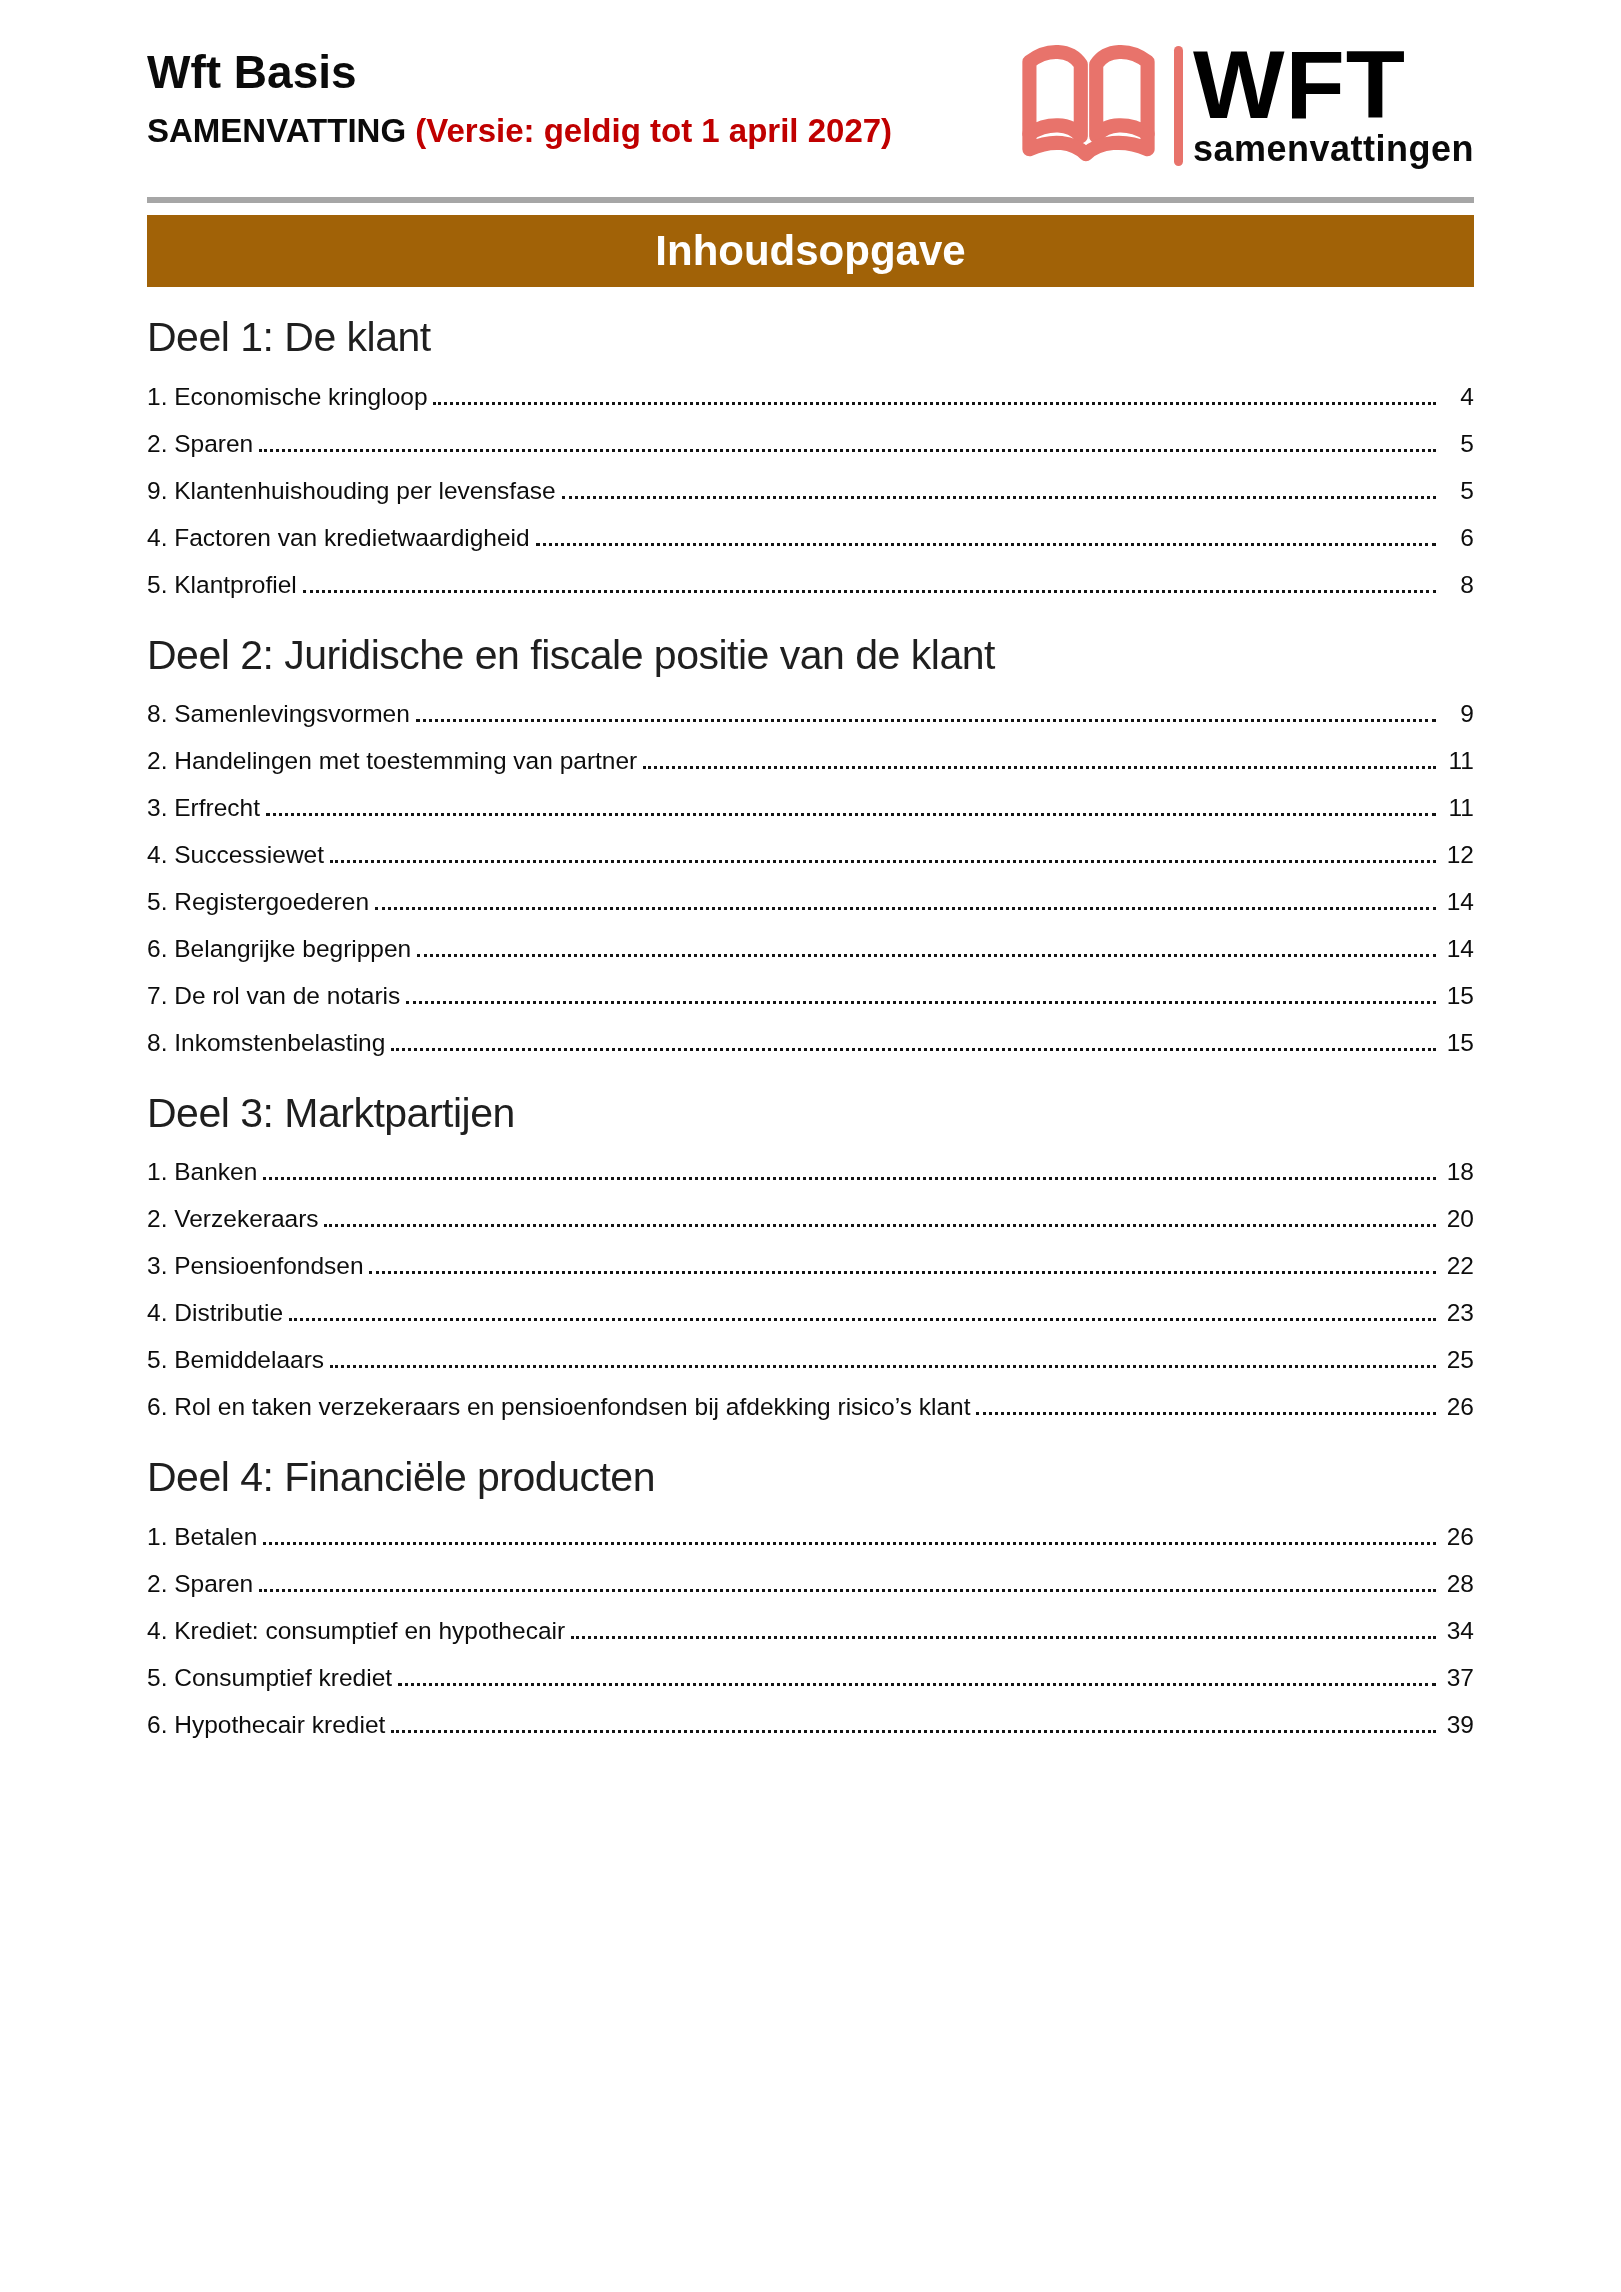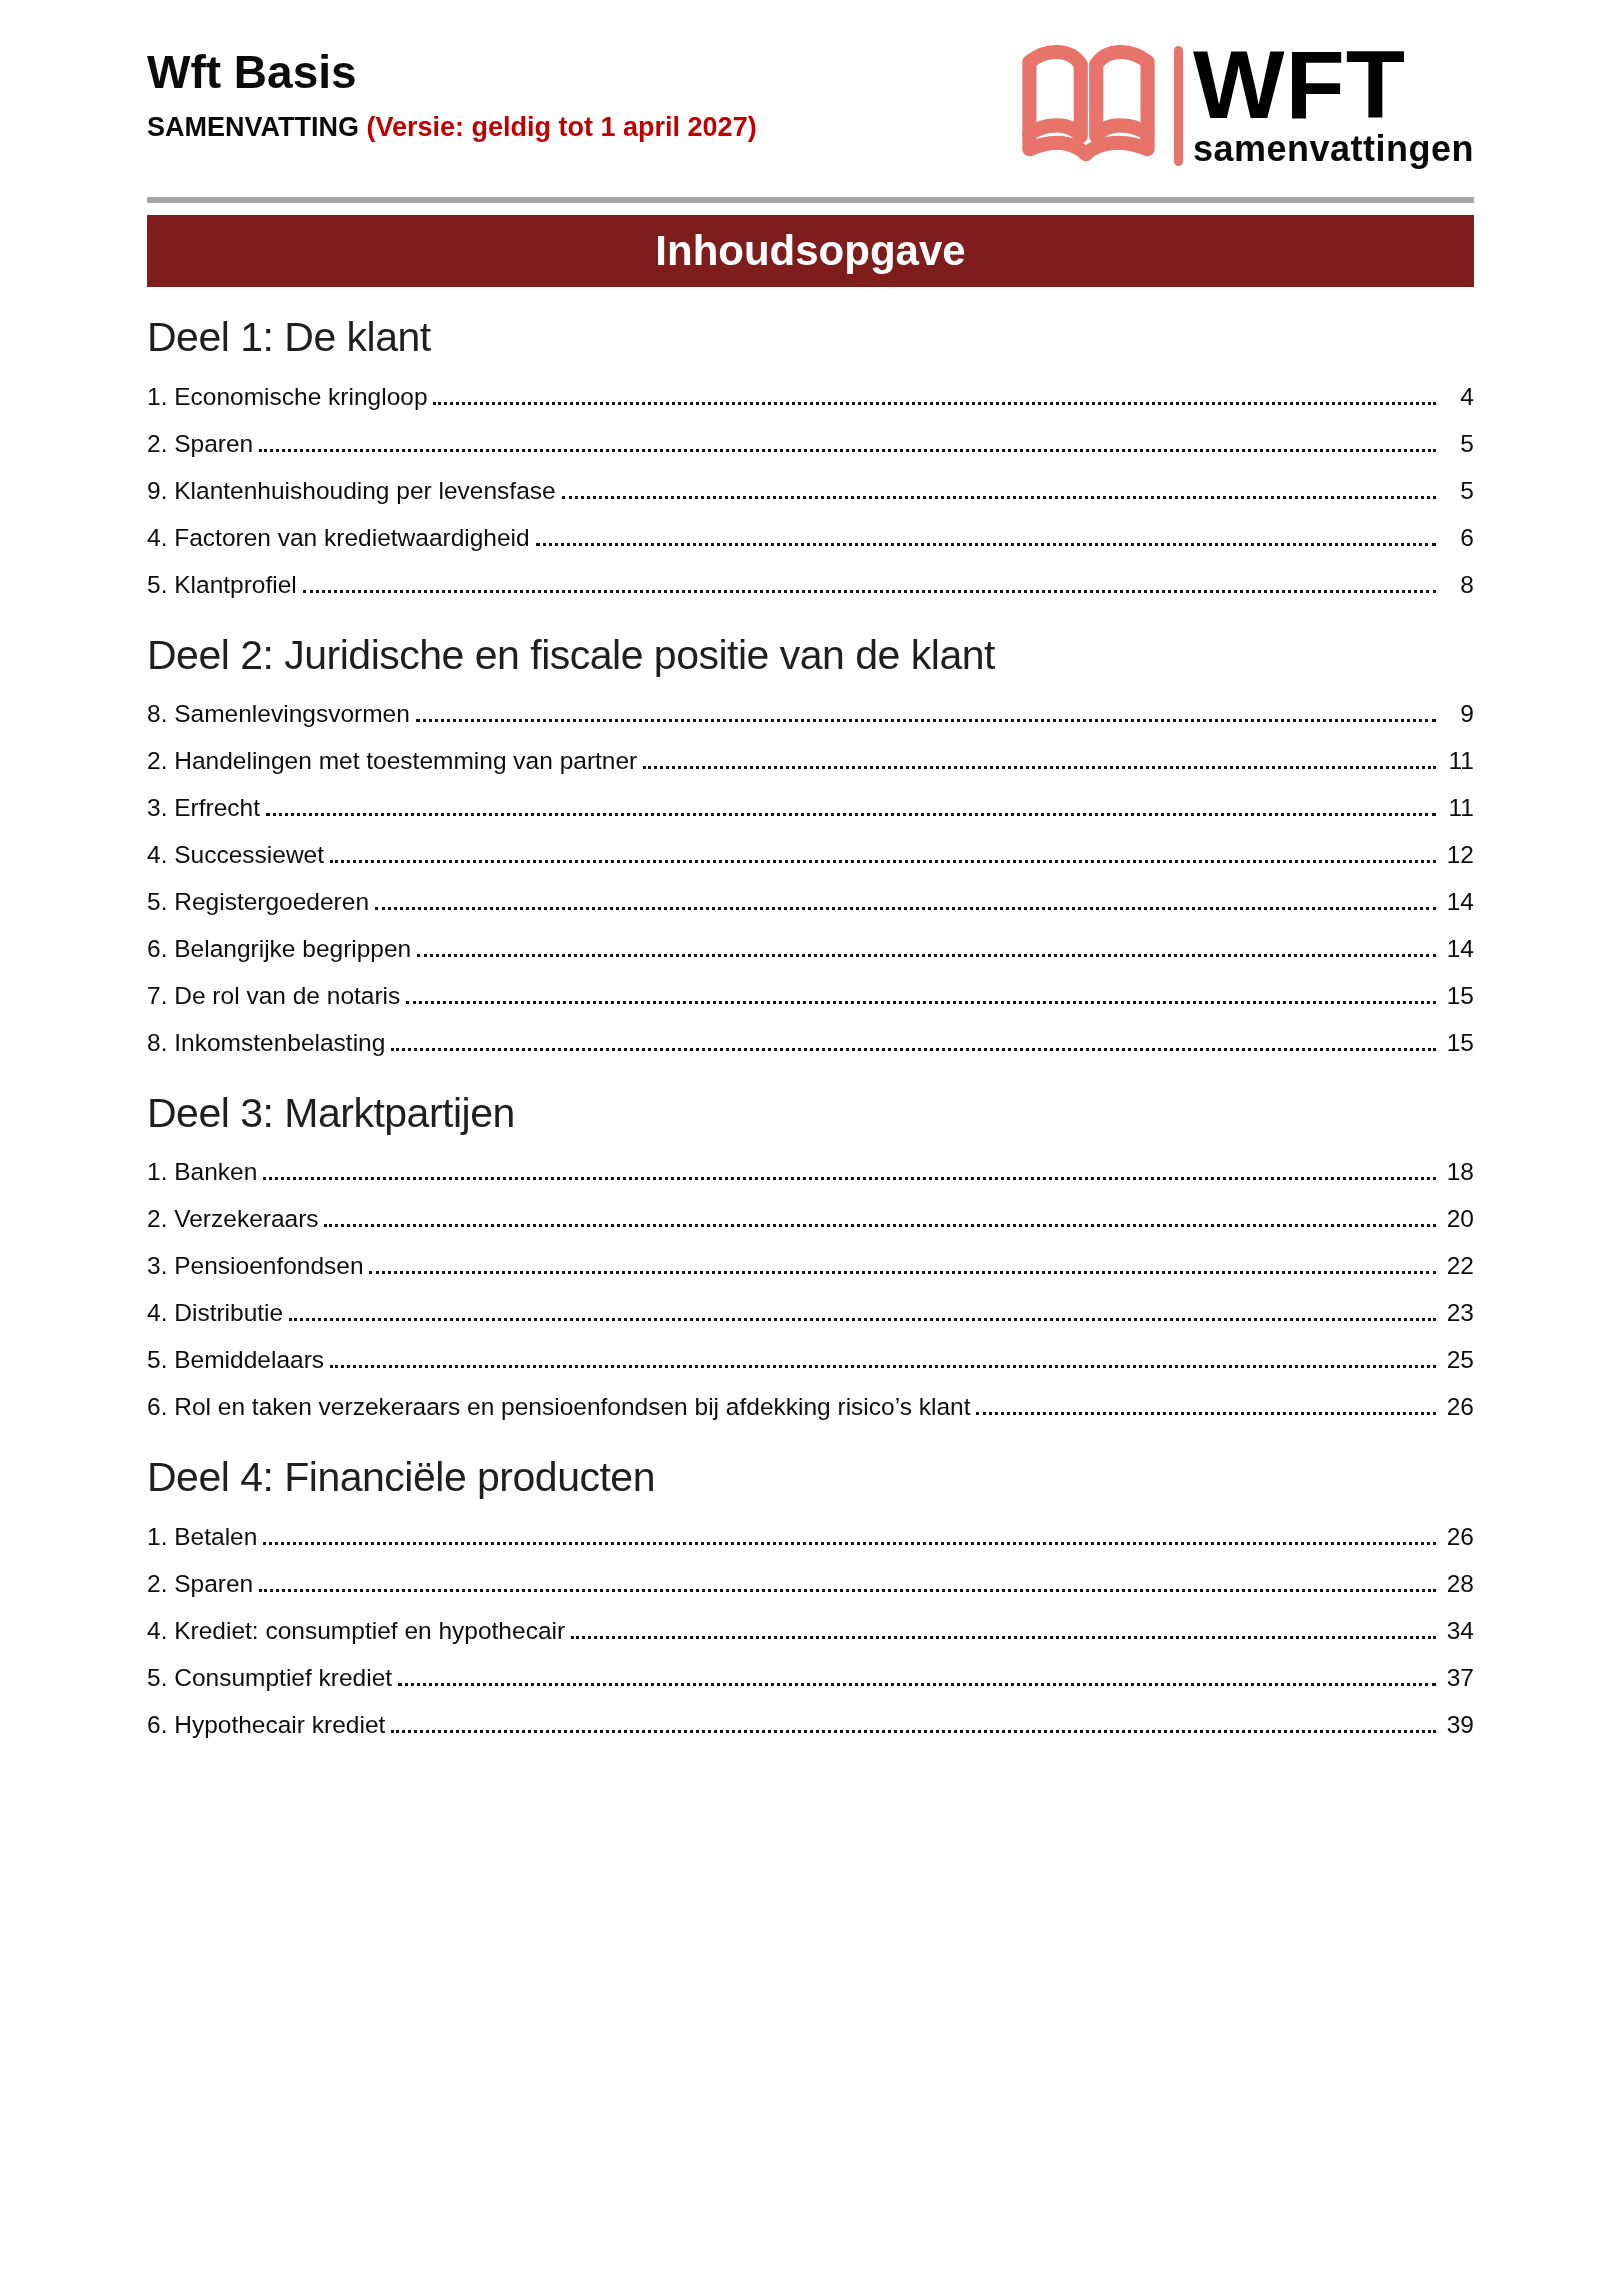--- a/index.html
+++ b/index.html
@@ -11,21 +11,21 @@
     box-sizing:border-box;
     padding:41px 147px 0 147px;
     overflow:hidden;
     font-family:"Liberation Sans","DejaVu Sans",sans-serif;
     color:#0d0d0d;
   }
   
   .header { display:flex; justify-content:space-between; align-items:flex-start; }
   .title-block { padding-top:5.9px; }
   .doc-title { font-size:46px; font-weight:700; line-height:1.1; color:#0b0b0b; }
-  .doc-subtitle { margin-top:15.7px; font-size:27px; font-weight:700; line-height:1.1; color:#0b0b0b; }
+  .doc-subtitle { margin-top:15.7px; font-size:33px; font-weight:700; line-height:1.1; color:#0b0b0b; }
   .doc-subtitle .version-note { font-weight:700; }
   
   .logo { display:flex; align-items:flex-start; }
   .logo svg { width:149px; height:129px; display:block; }
   .logo-bar { width:8.8px; height:120px; border-radius:4.9px; margin:4.9px 9.8px 0 11.8px; }
   .logo-text { display:flex; flex-direction:column; align-items:flex-start; }
   .logo-wordmark { font-size:97px; font-weight:800; line-height:0.90; letter-spacing:1px; color:#000000; }
   .logo-tagline { font-size:36px; font-weight:600; line-height:1.0; margin-top:2.9px; letter-spacing:0.5px; color:#0a0a0a; }
   
   .rule { height:5.9px; margin-top:27.4px; }
@@ -72,21 +72,21 @@
       <div class="logo-bar" style="background: rgb(232, 115, 107);"></div>
       <div class="logo-text">
         <div class="logo-wordmark">WFT</div>
         <div class="logo-tagline">samenvattingen</div>
       </div>
     </div>
   </div>
 
   <div class="rule" style="background: rgb(166, 166, 166);"></div>
 
-  <div class="banner" style="background: #7f1d1d; color: rgb(255, 255, 255);">
+  <div class="banner" style="background: #a16207; color: rgb(255, 255, 255);">
     <span>Inhoudsopgave</span>
   </div>
 
   <div>
   <div>
     <div class="section-heading">Deel 1: De klant</div>
     <div>
   <div class="toc-row">
     <span class="toc-label">1. Economische kringloop</span>
     <span class="toc-dots"></span>

